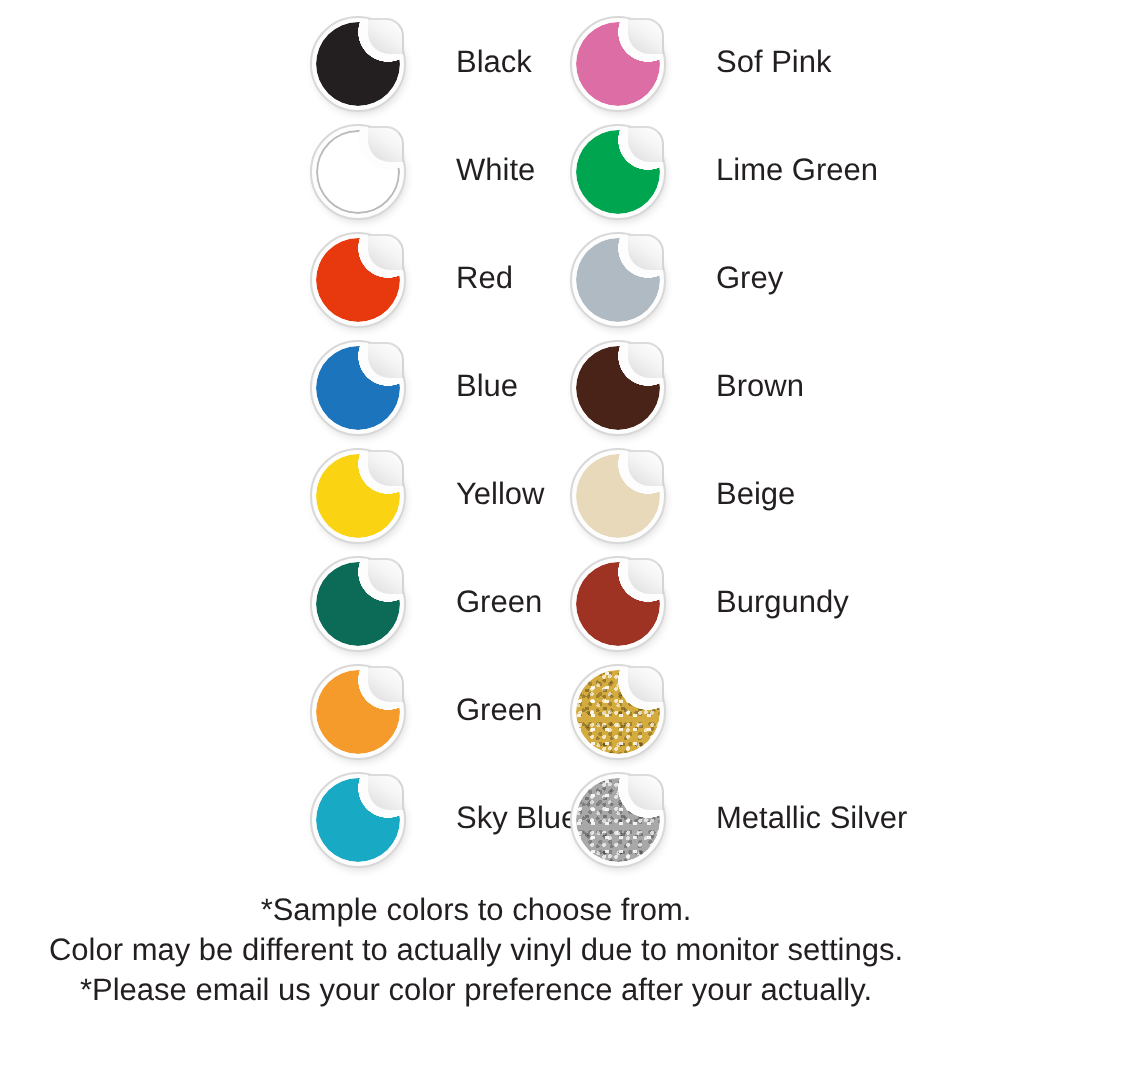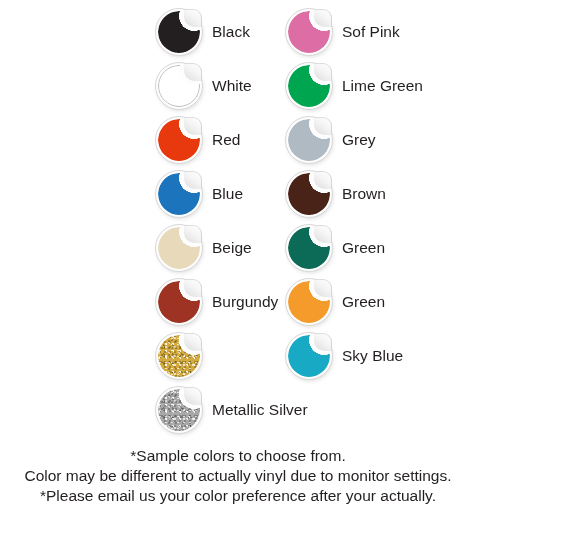--- a/index.html
+++ b/index.html
@@ -100,20 +100,21 @@
     border-right: 1px solid #d5d5d5;
     border-top: 1px solid #dcdcdc;
     box-sizing: border-box;
   }
 
   .swatch-label {
     font-size: 15.5px;
     color: #231f20;
     white-space: nowrap;
     line-height: 1;
+    margin-left: 16px;
   }
 
   
   #footer-note {
     position: absolute;
     left: 0;
     top: 446px;
     width: 476px;
     text-align: center;
   }
@@ -197,20 +198,29 @@
         <div class="chip-backing"></div>
         <div class="chip-color" style="background: rgb(74, 35, 24);"></div>
         <div class="chip-peel"></div>
       </div>
       <span class="swatch-label">Brown</span>
     </div>
     <div class="swatch-row">
       <div class="chip-wrap">
         <div class="chip-shadow"></div>
         <div class="chip-backing"></div>
+        <div class="chip-color" style="background: rgb(250, 211, 18);"></div>
+        <div class="chip-peel"></div>
+      </div>
+      <span class="swatch-label">Yellow</span>
+    </div>
+    <div class="swatch-row">
+      <div class="chip-wrap">
+        <div class="chip-shadow"></div>
+        <div class="chip-backing"></div>
         <div class="chip-color" style="background: rgb(232, 217, 186);"></div>
         <div class="chip-peel"></div>
       </div>
       <span class="swatch-label">Beige</span>
     </div>
     <div class="swatch-row">
       <div class="chip-wrap">
         <div class="chip-shadow"></div>
         <div class="chip-backing"></div>
         <div class="chip-color" style="background: rgb(11, 107, 86);"></div>

